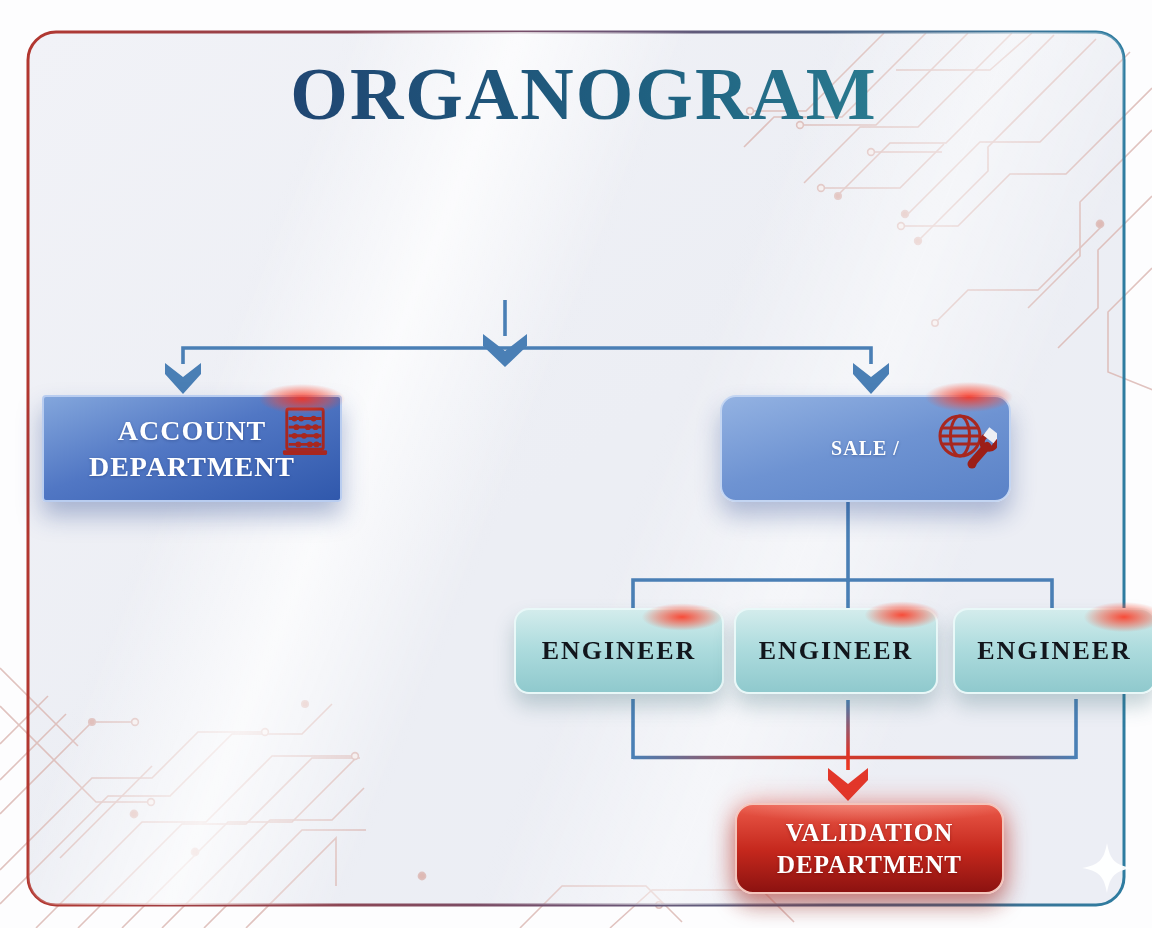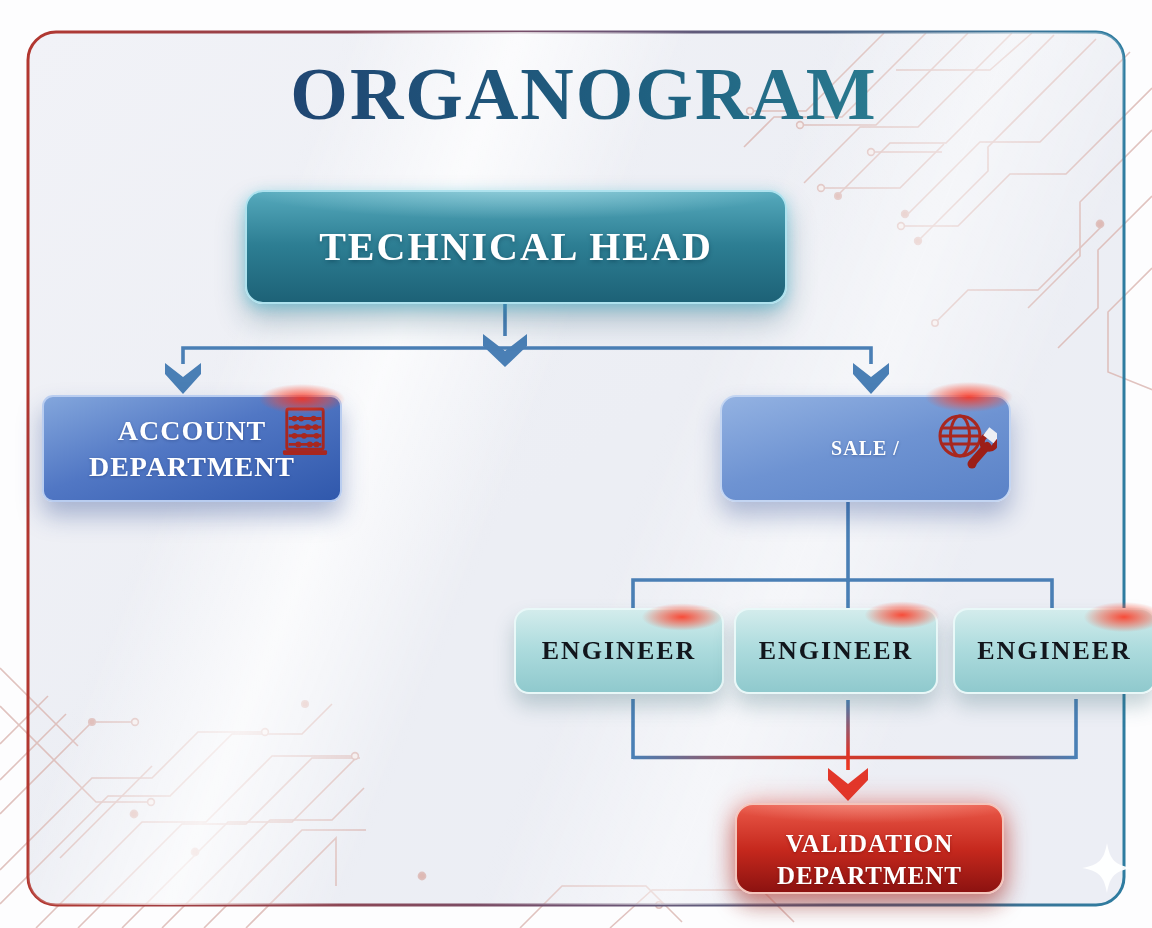--- a/index.html
+++ b/index.html
@@ -37,21 +37,21 @@
   .tech{
     left:245px;top:190px;width:538px;height:110px;border-radius:18px;
     background:
       radial-gradient(90% 55% at 50% -8%, rgba(220,250,255,.5), rgba(220,250,255,0) 60%),
       linear-gradient(180deg,#55a9bc 0%,#2d7e93 48%,#1d6277 100%);
     border:2px solid #aee2ee;
     box-shadow:0 16px 30px rgba(25,80,105,.32), 0 4px 14px rgba(70,215,240,.45);
     color:#fff;font-size:40px;letter-spacing:2px;text-shadow:0 2px 4px rgba(0,45,65,.4);
   }
   .account{
-    left:42px;top:395px;width:296px;height:103px;border-radius:11px;
+    left:42px;top:395px;width:296px;height:103px;border-radius:4px;
     background:linear-gradient(160deg,#83a6dc 0%,#5177c4 45%,#3058ac 100%);
     border:2px solid #b9cdf0;
     box-shadow:0 14px 24px rgba(35,65,140,.35);
     color:#fff;font-size:28px;letter-spacing:1px;text-shadow:0 1px 3px rgba(15,35,90,.35);
   }
   .sales{
     left:720px;top:395px;width:287px;height:103px;border-radius:16px;
     background:linear-gradient(165deg,#93b2e2 0%,#6e93d2 50%,#5a82c7 100%);
     border:2px solid #c3d5f2;
     box-shadow:0 14px 24px rgba(35,65,140,.32);
@@ -67,21 +67,21 @@
   .eng1{left:514px;width:206px;}
   .eng2{left:734px;width:200px;}
   .eng3{left:953px;width:199px;}
   .valid{
     left:735px;top:803px;width:265px;height:87px;border-radius:18px;
     background:
       radial-gradient(120% 60% at 50% -12%, rgba(255,205,195,.55), rgba(255,205,195,0) 55%),
       linear-gradient(180deg,#ea5848 0%,#c5281d 52%,#8c1210 100%);
     border:2px solid #f4c5bc;
     box-shadow:0 0 26px rgba(235,60,45,.45), 0 12px 22px rgba(110,15,10,.4);
-    color:#fff;font-size:25px;letter-spacing:1px;text-shadow:0 1px 3px rgba(90,10,10,.45);justify-content:flex-end;
+    color:#fff;font-size:25px;letter-spacing:1px;text-shadow:0 1px 3px rgba(90,10,10,.45);
   }
   
   .glow{
     position:absolute;pointer-events:none;
     background:radial-gradient(50% 50% at 50% 50%, rgba(255,48,25,.85) 0%, rgba(255,70,45,.38) 45%, rgba(255,80,60,0) 72%);
   }
   .glow-account{left:242px;top:378px;width:120px;height:42px;}
   .glow-sales{left:908px;top:376px;width:122px;height:42px;}
   .glow-e1{left:626px;top:598px;width:112px;height:38px;}
   .glow-e2{left:850px;top:596px;width:104px;height:38px;}
@@ -201,23 +201,20 @@
     <g fill="#4a7fb5" stroke="none">
       <polygon points="483,334 505,351 527,334 527,346 505,367 483,346"></polygon>
       <polygon points="165,363 183,377 201,363 201,374 183,394 165,374"></polygon>
       <polygon points="853,363 871,377 889,363 889,374 871,394 853,374"></polygon>
     </g>
     <polygon points="828,768 848,784 868,768 868,780 848,801 828,780" fill="#e2372a"></polygon>
   </svg>
 
   <div class="title">ORGANOGRAM</div>
 
-  <div class="box tech">
-    <span class="l">TECHNICAL HEAD</span>
-  </div>
 
   <div class="box account">
     <span class="l">ACCOUNT</span>
     <span class="l">DEPARTMENT</span>
     <svg class="boxicon icon-abacus" width="46" height="52" viewBox="0 0 48 52">
       <g stroke="#a8271f" stroke-width="3" fill="none">
         <rect x="5" y="3" width="38" height="42" rx="2"></rect>
         <line x1="7" y1="13" x2="41" y2="13"></line>
         <line x1="7" y1="22" x2="41" y2="22"></line>
         <line x1="7" y1="31" x2="41" y2="31"></line>

